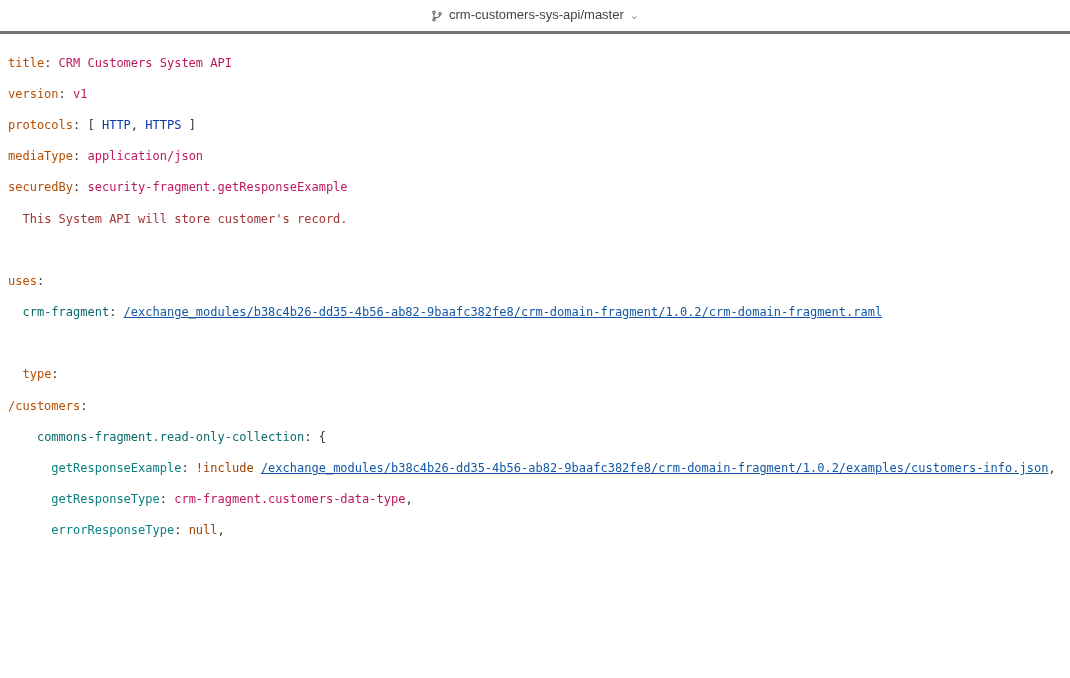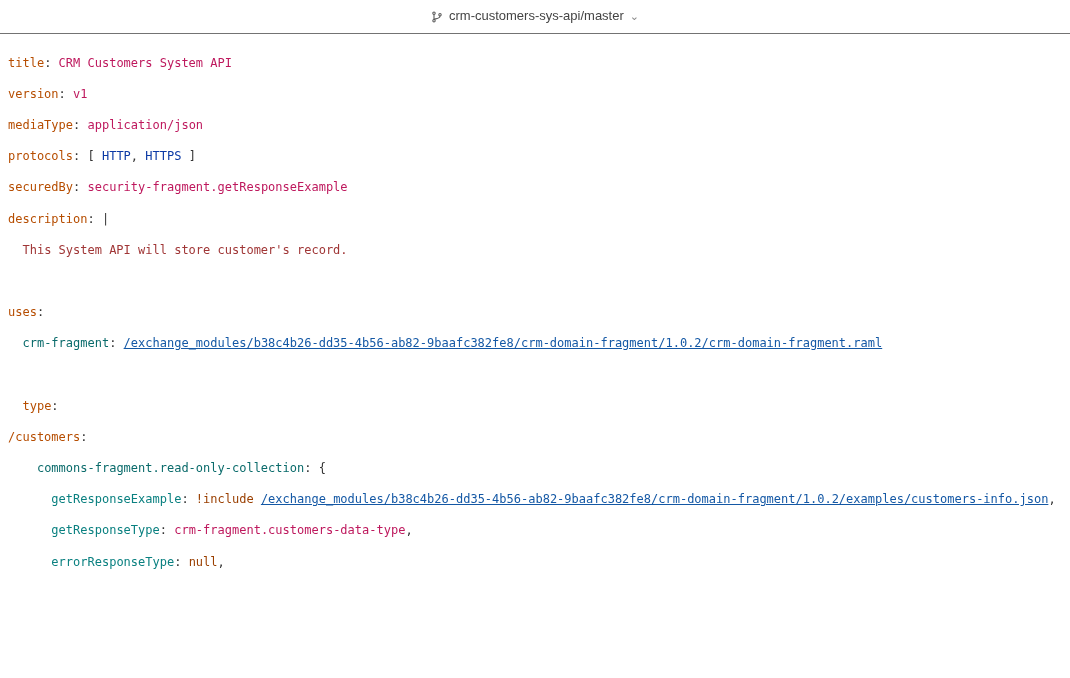--- a/index.html
+++ b/index.html
@@ -8,21 +8,21 @@
       font-size: 12px;
       line-height: 1.3;
       background: #fff;
       color: #333;
       width: 1070px;
       height: 678px;
       overflow: hidden;
     }
     .header {
       height: 34px;
-      border-bottom: 1px solid #737373;
+      border-bottom: 3px solid #737373;
       display: flex;
       align-items: center;
       justify-content: center;
       font-family: -apple-system, "Segoe UI", Arial, sans-serif;
       font-size: 13px;
       color: #444;
       background: #fff;
     }
     .header .branch-icon { margin-right: 6px; display:inline-flex; }
     .header .branch-icon svg { width: 12px; height: 14px; }
@@ -59,24 +59,23 @@
       <path d="M12 6.6 C12 10 8 10 4 11"></path>
     </svg>
   </span>
   <span>crm-customers-sys-api/master</span>
   <span class="chevron">⌄</span>
 </div>
 
 <div class="editor">
 <span class="line"><span class="c-key">title</span><span class="punct">: </span><span class="c-green">CRM Customers System API</span></span>
 <span class="line"><span class="c-key">version</span><span class="punct">: </span><span class="c-green">v1</span></span>
+<span class="line"><span class="c-key">protocols</span><span class="punct">: [ </span><span class="c-const">HTTP</span><span class="punct">, </span><span class="c-const">HTTPS</span><span class="punct"> ]</span></span>
 <span class="line"><span class="c-key">mediaType</span><span class="punct">: </span><span class="c-green">application/json</span></span>
-<span class="line"><span class="c-key">protocols</span><span class="punct">: [ </span><span class="c-const">HTTP</span><span class="punct">, </span><span class="c-const">HTTPS</span><span class="punct"> ]</span></span>
 <span class="line"><span class="c-key">securedBy</span><span class="punct">: </span><span class="c-green">security-fragment.getResponseExample</span></span>
-<span class="line"><span class="c-key">description</span><span class="punct">: |</span></span>
 <span class="line">  <span class="c-red">This System API will store customer's record.</span></span>
 <span class="line"></span>
 <span class="line"><span class="c-key">uses</span><span class="punct">:</span></span>
 <span class="line">  <span class="c-dteal">crm-fragment</span><span class="punct">: </span><span class="link">/exchange_modules/b38c4b26-dd35-4b56-ab82-9baafc382fe8/crm-domain-fragment/1.0.2/crm-domain-fragment.raml</span></span>
 <span class="line"></span>
 <span class="line">  <span class="c-key">type</span><span class="punct">:</span></span>
 <span class="line"><span class="c-orange">/customers</span><span class="punct">:</span></span>
 <span class="line">    <span class="c-dteal">commons-fragment.read-only-collection</span><span class="punct">: {</span></span>
 <span class="line">      <span class="c-teal">getResponseExample</span><span class="punct">: </span><span class="c-null">!include</span> <span class="link">/exchange_modules/b38c4b26-dd35-4b56-ab82-9baafc382fe8/crm-domain-fragment/1.0.2/examples/customers-info.json</span><span class="punct">,</span></span>
 <span class="line">      <span class="c-teal">getResponseType</span><span class="punct">: </span><span class="c-green">crm-fragment.customers-data-type</span><span class="punct">,</span></span>

